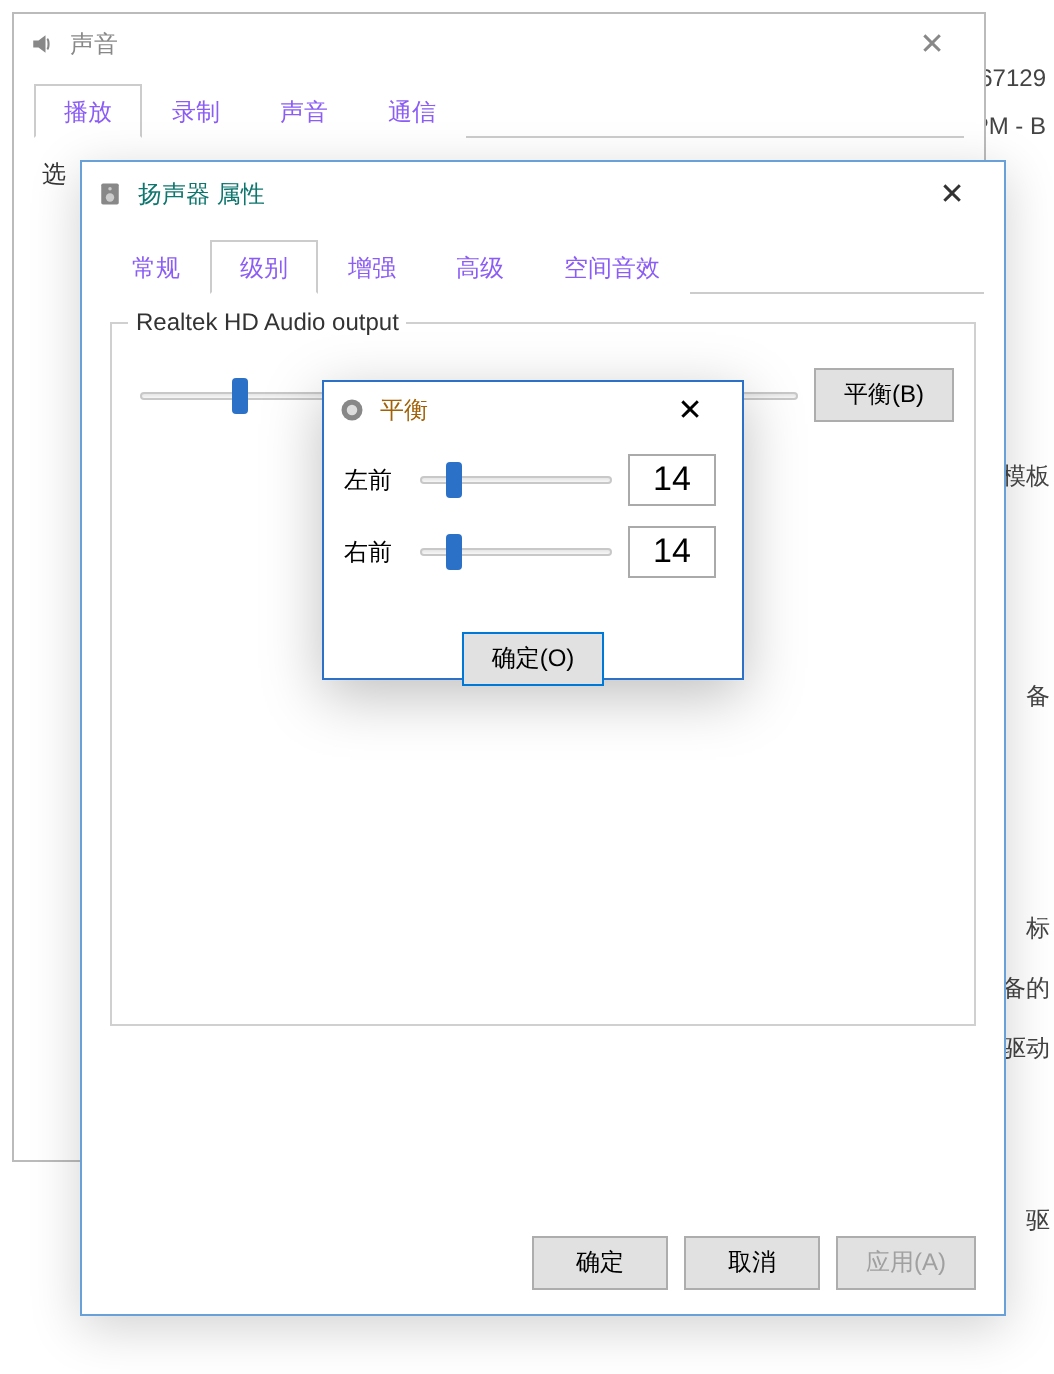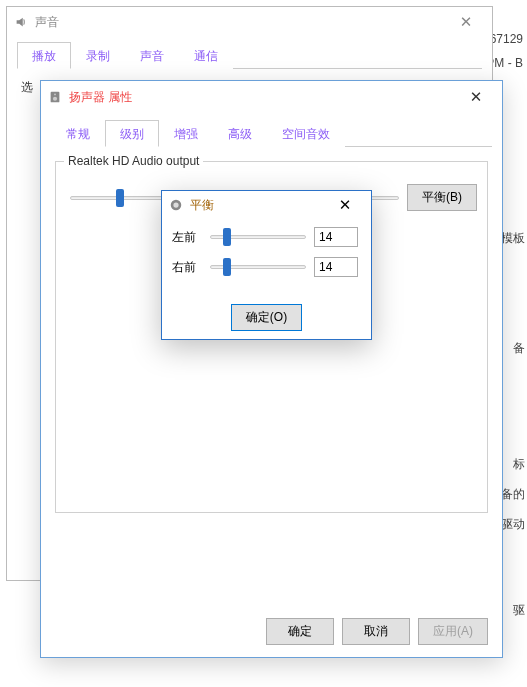--- a/index.html
+++ b/index.html
@@ -80,21 +80,21 @@
 
   
   .window.speaker {
     left: 40px; top: 80px;
     width: 463px; height: 578px;
     border: 1px solid #6aa0d8;
     box-shadow: 0 6px 24px rgba(0,0,0,0.18);
     z-index: 2;
   }
   .speaker .titlebar { height: 32px; }
-  .speaker .titlebar .title { color: #ef4444; }
+  .speaker .titlebar .title { color: #0f766e; }
   .speaker .close-btn { color: #333; }
   .speaker-body {
     padding: 6px 8px 0 8px;
   }
   .speaker-body .tabs { margin: 0 2px; }
   .group {
     border: 1px solid #d0d0d0;
     margin: 14px 6px;
     padding: 14px 10px 20px 10px;
     position: relative;
@@ -173,23 +173,23 @@
   .bal-row {
     display: flex;
     align-items: center;
     gap: 8px;
   }
   .bal-row .lbl { width: 30px; text-align: left; }
   .bal-row .slider { width: 96px; flex: none; }
   .bal-row .val {
     width: 44px;
     border: 1px solid #aaa;
-    text-align: left;
+    text-align: center;
     padding: 2px 4px;
-    font-size: 12px;
+    font-size: 17px;
     background: #fff;
   }
   .bal-ok {
     display: flex;
     justify-content: center;
     margin-top: 17px;
   }
 
   
   .bg-frag {

